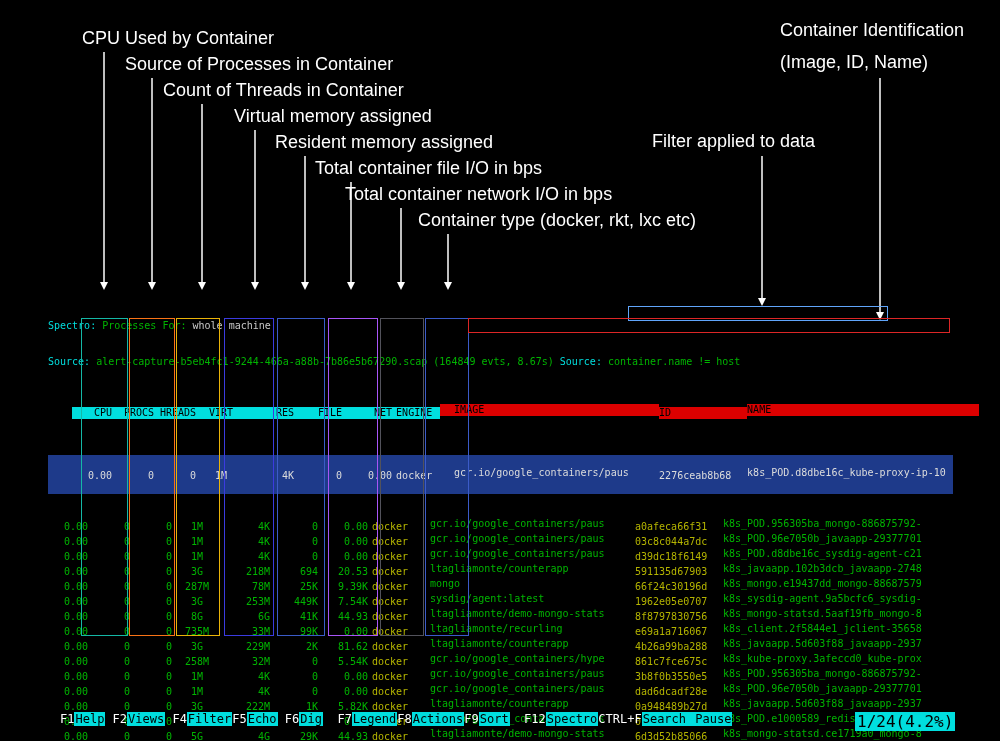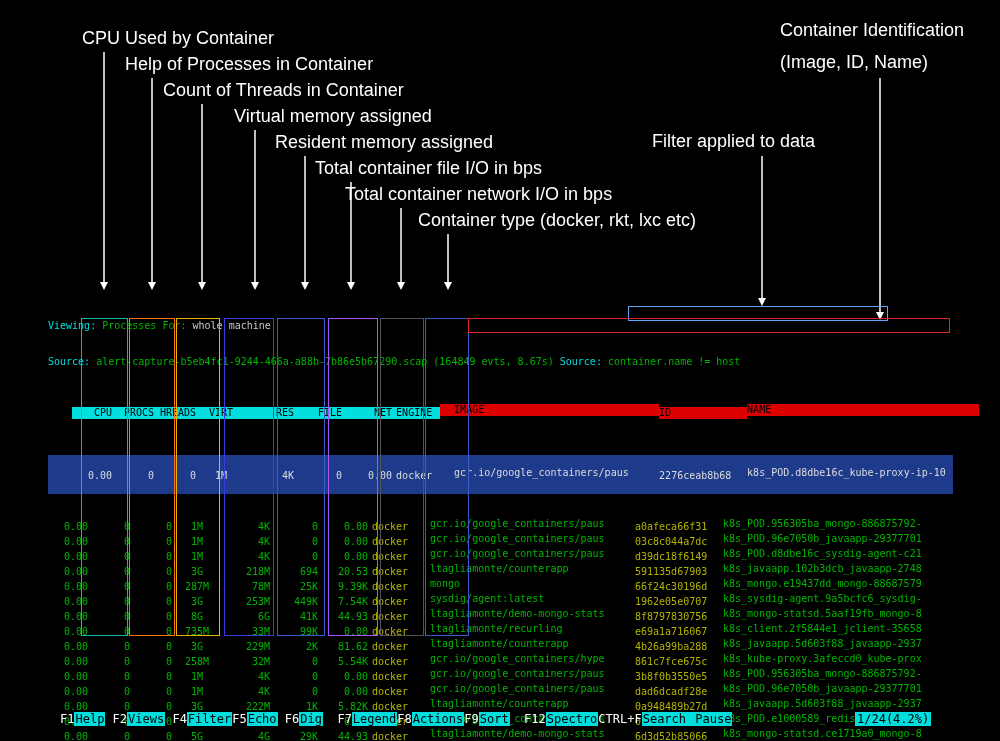--- a/index.html
+++ b/index.html
@@ -24,28 +24,28 @@
   .col-file{width:48px;text-align:right}
   .col-net{width:50px;text-align:right}
   .col-engine{width:44px;text-align:left;padding-left:4px}
   .col-image{width:205px;text-align:left;padding-left:14px;overflow:hidden}
   .col-id{width:88px;text-align:left}
   .col-name{width:232px;text-align:left;overflow:hidden}
   .colbox{position:absolute;border:1.5px solid;pointer-events:none}
   .fnbar{position:absolute;left:60px;top:712px;font-family:Consolas,Menlo,monospace;font-size:12px;color:#fff;white-space:pre}
   .fnbar .k{color:#fff}
   .fnbar .l{background:#00dede;color:#000;padding:0 1px}
-  .pager{position:absolute;left:855px;top:712px;font-family:Consolas,Menlo,monospace;font-size:12px}
+  .pager{position:absolute;left:855px;top:712px;font-family:Consolas,Menlo,monospace;font-size:16px}
   .pager span{background:#00dede;color:#000;padding:0 2px}
 </style>
 </head>
 <body>
 
 <div class="ann" style="left:82px;top:28px">CPU Used by Container</div>
-<div class="ann" style="left:125px;top:54px">Help of Processes in Container</div>
+<div class="ann" style="left:125px;top:54px">Source of Processes in Container</div>
 <div class="ann" style="left:163px;top:80px">Count of Threads in Container</div>
 <div class="ann" style="left:234px;top:106px">Virtual memory assigned</div>
 <div class="ann" style="left:275px;top:132px">Resident memory assigned</div>
 <div class="ann" style="left:315px;top:158px">Total container file I/O in bps</div>
 <div class="ann" style="left:345px;top:184px">Total container network I/O in bps</div>
 <div class="ann" style="left:418px;top:210px">Container type (docker, rkt, lxc etc)</div>
 <div class="ann" style="left:652px;top:131px">Filter applied to data</div>
 <div class="ann" style="left:780px;top:20px">Container Identification</div>
 <div class="ann" style="left:780px;top:52px">(Image, ID, Name)</div>
 
@@ -87,21 +87,21 @@
       <line x1="762" y1="156" x2="762" y2="300"></line>
       <polygon points="762,306 758,298 766,298"></polygon>
     </g>
   <g>
       <line x1="880" y1="78" x2="880" y2="314"></line>
       <polygon points="880,320 876,312 884,312"></polygon>
     </g>
 </svg>
 
 <div class="term">
-  <div><span class="c-cyan">Viewing:</span><span class="c-green"> Processes For:</span><span class="c-white"> whole machine</span></div>
+  <div><span class="c-cyan">Spectro:</span><span class="c-green"> Processes For:</span><span class="c-white"> whole machine</span></div>
   <div><span class="c-cyan">Source:</span><span class="c-green"> alert-capture-b5eb4fc1-9244-466a-a88b-7b86e5b67290.scap (164849 evts, 8.67s) </span><span class="c-cyan">Source:</span><span class="c-green"> container.name != host</span></div>
   <div class="rowline">
     <span class="hdr col-cpu">CPU</span><span class="hdr col-procs">PROCS</span><span class="hdr col-hreads">HREADS</span><span class="hdr col-virt">VIRT</span><span class="hdr col-res">RES</span><span class="hdr col-file">FILE</span><span class="hdr col-net">NET</span><span class="hdr col-engine">ENGINE</span><span class="hdr-red col-image">IMAGE</span><span class="hdr-red col-id">ID</span><span class="hdr-red col-name">NAME</span>
   </div>
   <div class="rowline c-bluebg">
     <span class="col-cpu">0.00</span><span class="col-procs">0</span><span class="col-hreads">0</span><span class="col-virt">1M</span><span class="col-res">4K</span><span class="col-file">0</span><span class="col-net">0.00</span><span class="col-engine">docker</span><span class="col-image">gcr.io/google_containers/paus</span><span class="col-id">2276ceab8b68</span><span class="col-name">k8s_POD.d8dbe16c_kube-proxy-ip-10</span>
   </div>
   <div id="rows"><div class="rowline"><span class="c-green col-cpu">0.00</span><span class="c-green col-procs">0</span><span class="c-green col-hreads">0</span><span class="c-green col-virt">1M</span><span class="c-green col-res">4K</span><span class="c-green col-file">0</span><span class="c-green col-net">0.00</span><span class="c-yellow col-engine">docker</span><span class="c-green col-image">gcr.io/google_containers/paus</span><span class="c-yellow col-id">a0afeca66f31</span><span class="c-green col-name">k8s_POD.956305ba_mongo-886875792-</span></div><div class="rowline"><span class="c-green col-cpu">0.00</span><span class="c-green col-procs">0</span><span class="c-green col-hreads">0</span><span class="c-green col-virt">1M</span><span class="c-green col-res">4K</span><span class="c-green col-file">0</span><span class="c-green col-net">0.00</span><span class="c-yellow col-engine">docker</span><span class="c-green col-image">gcr.io/google_containers/paus</span><span class="c-yellow col-id">03c8c044a7dc</span><span class="c-green col-name">k8s_POD.96e7050b_javaapp-29377701</span></div><div class="rowline"><span class="c-green col-cpu">0.00</span><span class="c-green col-procs">0</span><span class="c-green col-hreads">0</span><span class="c-green col-virt">1M</span><span class="c-green col-res">4K</span><span class="c-green col-file">0</span><span class="c-green col-net">0.00</span><span class="c-yellow col-engine">docker</span><span class="c-green col-image">gcr.io/google_containers/paus</span><span class="c-yellow col-id">d39dc18f6149</span><span class="c-green col-name">k8s_POD.d8dbe16c_sysdig-agent-c21</span></div><div class="rowline"><span class="c-green col-cpu">0.00</span><span class="c-green col-procs">0</span><span class="c-green col-hreads">0</span><span class="c-green col-virt">3G</span><span class="c-green col-res">218M</span><span class="c-green col-file">694</span><span class="c-green col-net">20.53</span><span class="c-yellow col-engine">docker</span><span class="c-green col-image">ltagliamonte/counterapp</span><span class="c-yellow col-id">591135d67903</span><span class="c-green col-name">k8s_javaapp.102b3dcb_javaapp-2748</span></div><div class="rowline"><span class="c-green col-cpu">0.00</span><span class="c-green col-procs">0</span><span class="c-green col-hreads">0</span><span class="c-green col-virt">287M</span><span class="c-green col-res">78M</span><span class="c-green col-file">25K</span><span class="c-green col-net">9.39K</span><span class="c-yellow col-engine">docker</span><span class="c-green col-image">mongo</span><span class="c-yellow col-id">66f24c30196d</span><span class="c-green col-name">k8s_mongo.e19437dd_mongo-88687579</span></div><div class="rowline"><span class="c-green col-cpu">0.00</span><span class="c-green col-procs">0</span><span class="c-green col-hreads">0</span><span class="c-green col-virt">3G</span><span class="c-green col-res">253M</span><span class="c-green col-file">449K</span><span class="c-green col-net">7.54K</span><span class="c-yellow col-engine">docker</span><span class="c-green col-image">sysdig/agent:latest</span><span class="c-yellow col-id">1962e05e0707</span><span class="c-green col-name">k8s_sysdig-agent.9a5bcfc6_sysdig-</span></div><div class="rowline"><span class="c-green col-cpu">0.00</span><span class="c-green col-procs">0</span><span class="c-green col-hreads">0</span><span class="c-green col-virt">8G</span><span class="c-green col-res">6G</span><span class="c-green col-file">41K</span><span class="c-green col-net">44.93</span><span class="c-yellow col-engine">docker</span><span class="c-green col-image">ltagliamonte/demo-mongo-stats</span><span class="c-yellow col-id">8f8797830756</span><span class="c-green col-name">k8s_mongo-statsd.5aaf19fb_mongo-8</span></div><div class="rowline"><span class="c-green col-cpu">0.00</span><span class="c-green col-procs">0</span><span class="c-green col-hreads">0</span><span class="c-green col-virt">735M</span><span class="c-green col-res">33M</span><span class="c-green col-file">99K</span><span class="c-green col-net">0.00</span><span class="c-yellow col-engine">docker</span><span class="c-green col-image">ltagliamonte/recurling</span><span class="c-yellow col-id">e69a1a716067</span><span class="c-green col-name">k8s_client.2f5844e1_jclient-35658</span></div><div class="rowline"><span class="c-green col-cpu">0.00</span><span class="c-green col-procs">0</span><span class="c-green col-hreads">0</span><span class="c-green col-virt">3G</span><span class="c-green col-res">229M</span><span class="c-green col-file">2K</span><span class="c-green col-net">81.62</span><span class="c-yellow col-engine">docker</span><span class="c-green col-image">ltagliamonte/counterapp</span><span class="c-yellow col-id">4b26a99ba288</span><span class="c-green col-name">k8s_javaapp.5d603f88_javaapp-2937</span></div><div class="rowline"><span class="c-green col-cpu">0.00</span><span class="c-green col-procs">0</span><span class="c-green col-hreads">0</span><span class="c-green col-virt">258M</span><span class="c-green col-res">32M</span><span class="c-green col-file">0</span><span class="c-green col-net">5.54K</span><span class="c-yellow col-engine">docker</span><span class="c-green col-image">gcr.io/google_containers/hype</span><span class="c-yellow col-id">861c7fce675c</span><span class="c-green col-name">k8s_kube-proxy.3afeccd0_kube-prox</span></div><div class="rowline"><span class="c-green col-cpu">0.00</span><span class="c-green col-procs">0</span><span class="c-green col-hreads">0</span><span class="c-green col-virt">1M</span><span class="c-green col-res">4K</span><span class="c-green col-file">0</span><span class="c-green col-net">0.00</span><span class="c-yellow col-engine">docker</span><span class="c-green col-image">gcr.io/google_containers/paus</span><span class="c-yellow col-id">3b8f0b3550e5</span><span class="c-green col-name">k8s_POD.956305ba_mongo-886875792-</span></div><div class="rowline"><span class="c-green col-cpu">0.00</span><span class="c-green col-procs">0</span><span class="c-green col-hreads">0</span><span class="c-green col-virt">1M</span><span class="c-green col-res">4K</span><span class="c-green col-file">0</span><span class="c-green col-net">0.00</span><span class="c-yellow col-engine">docker</span><span class="c-green col-image">gcr.io/google_containers/paus</span><span class="c-yellow col-id">dad6dcadf28e</span><span class="c-green col-name">k8s_POD.96e7050b_javaapp-29377701</span></div><div class="rowline"><span class="c-green col-cpu">0.00</span><span class="c-green col-procs">0</span><span class="c-green col-hreads">0</span><span class="c-green col-virt">3G</span><span class="c-green col-res">222M</span><span class="c-green col-file">1K</span><span class="c-green col-net">5.82K</span><span class="c-yellow col-engine">docker</span><span class="c-green col-image">ltagliamonte/counterapp</span><span class="c-yellow col-id">0a948489b27d</span><span class="c-green col-name">k8s_javaapp.5d603f88_javaapp-2937</span></div><div class="rowline"><span class="c-green col-cpu">0.00</span><span class="c-green col-procs">0</span><span class="c-green col-hreads">0</span><span class="c-green col-virt">1M</span><span class="c-green col-res">4K</span><span class="c-green col-file">0</span><span class="c-green col-net">0.00</span><span class="c-yellow col-engine">docker</span><span class="c-green col-image">gcr.io/google_containers/paus</span><span class="c-yellow col-id">0103380ec520</span><span class="c-green col-name">k8s_POD.e1000589_redis-3547843244</span></div><div class="rowline"><span class="c-green col-cpu">0.00</span><span class="c-green col-procs">0</span><span class="c-green col-hreads">0</span><span class="c-green col-virt">5G</span><span class="c-green col-res">4G</span><span class="c-green col-file">29K</span><span class="c-green col-net">44.93</span><span class="c-yellow col-engine">docker</span><span class="c-green col-image">ltagliamonte/demo-mongo-stats</span><span class="c-yellow col-id">6d3d52b85066</span><span class="c-green col-name">k8s_mongo-statsd.ce1719a0_mongo-8</span></div></div>
 </div>
 

